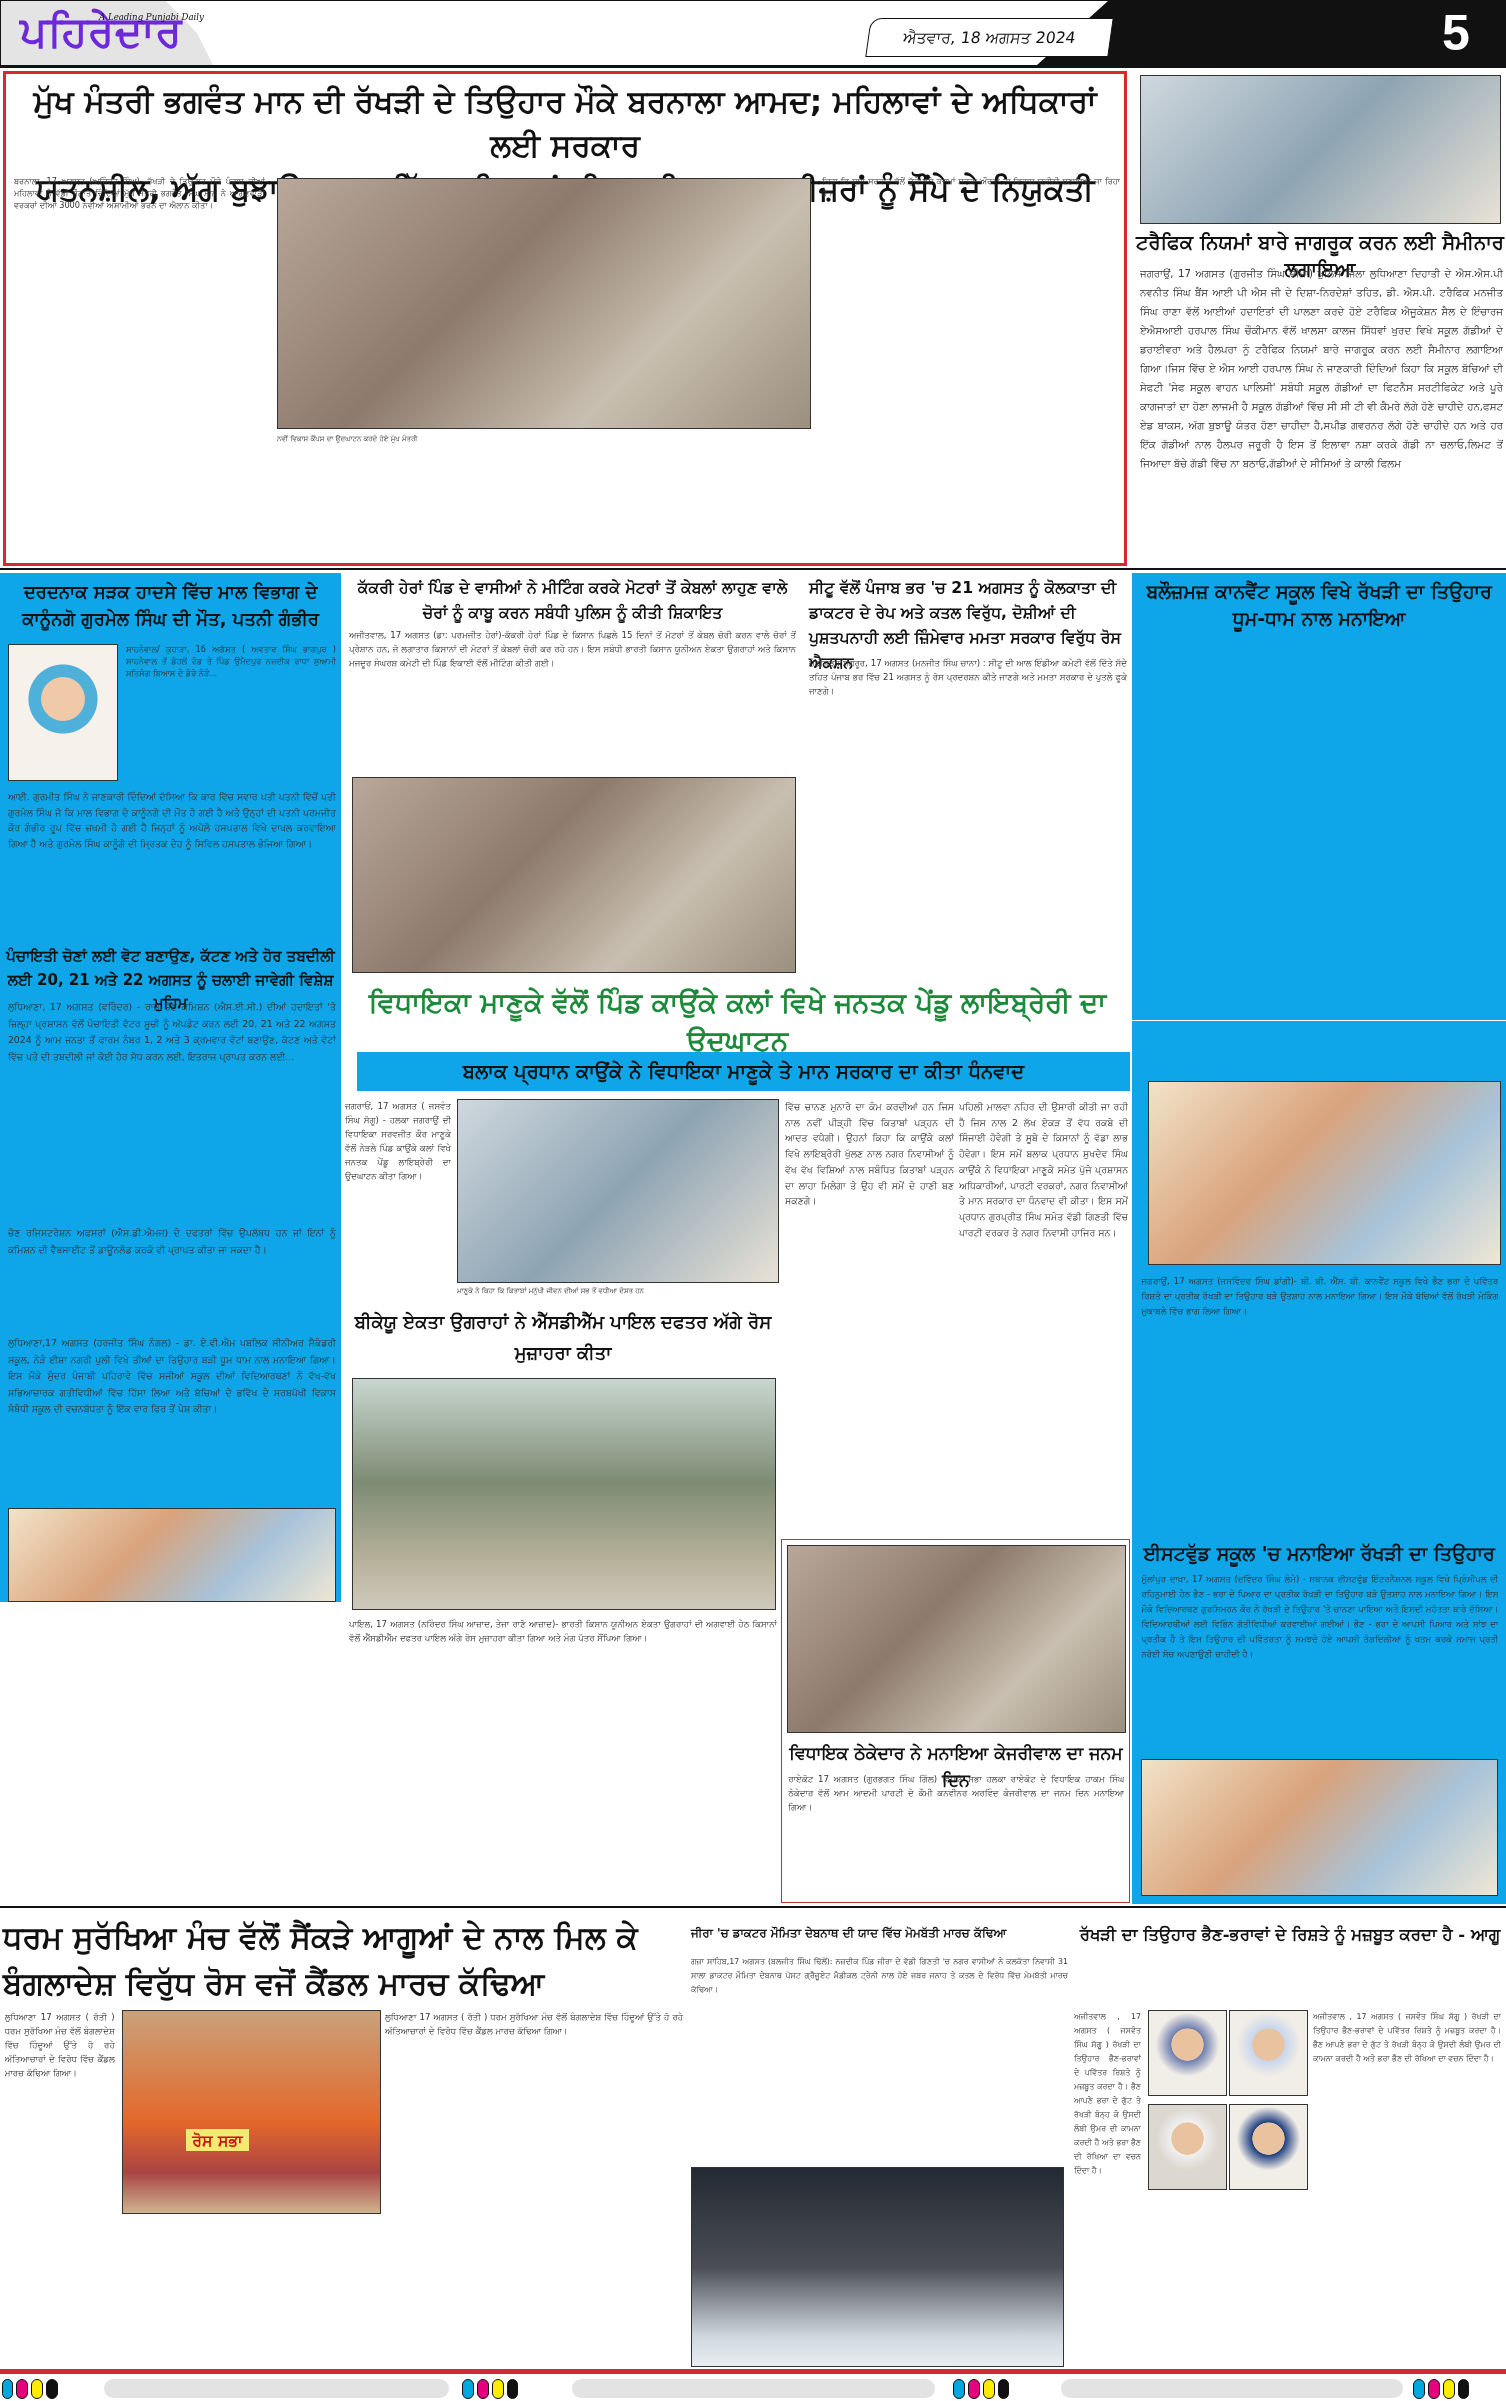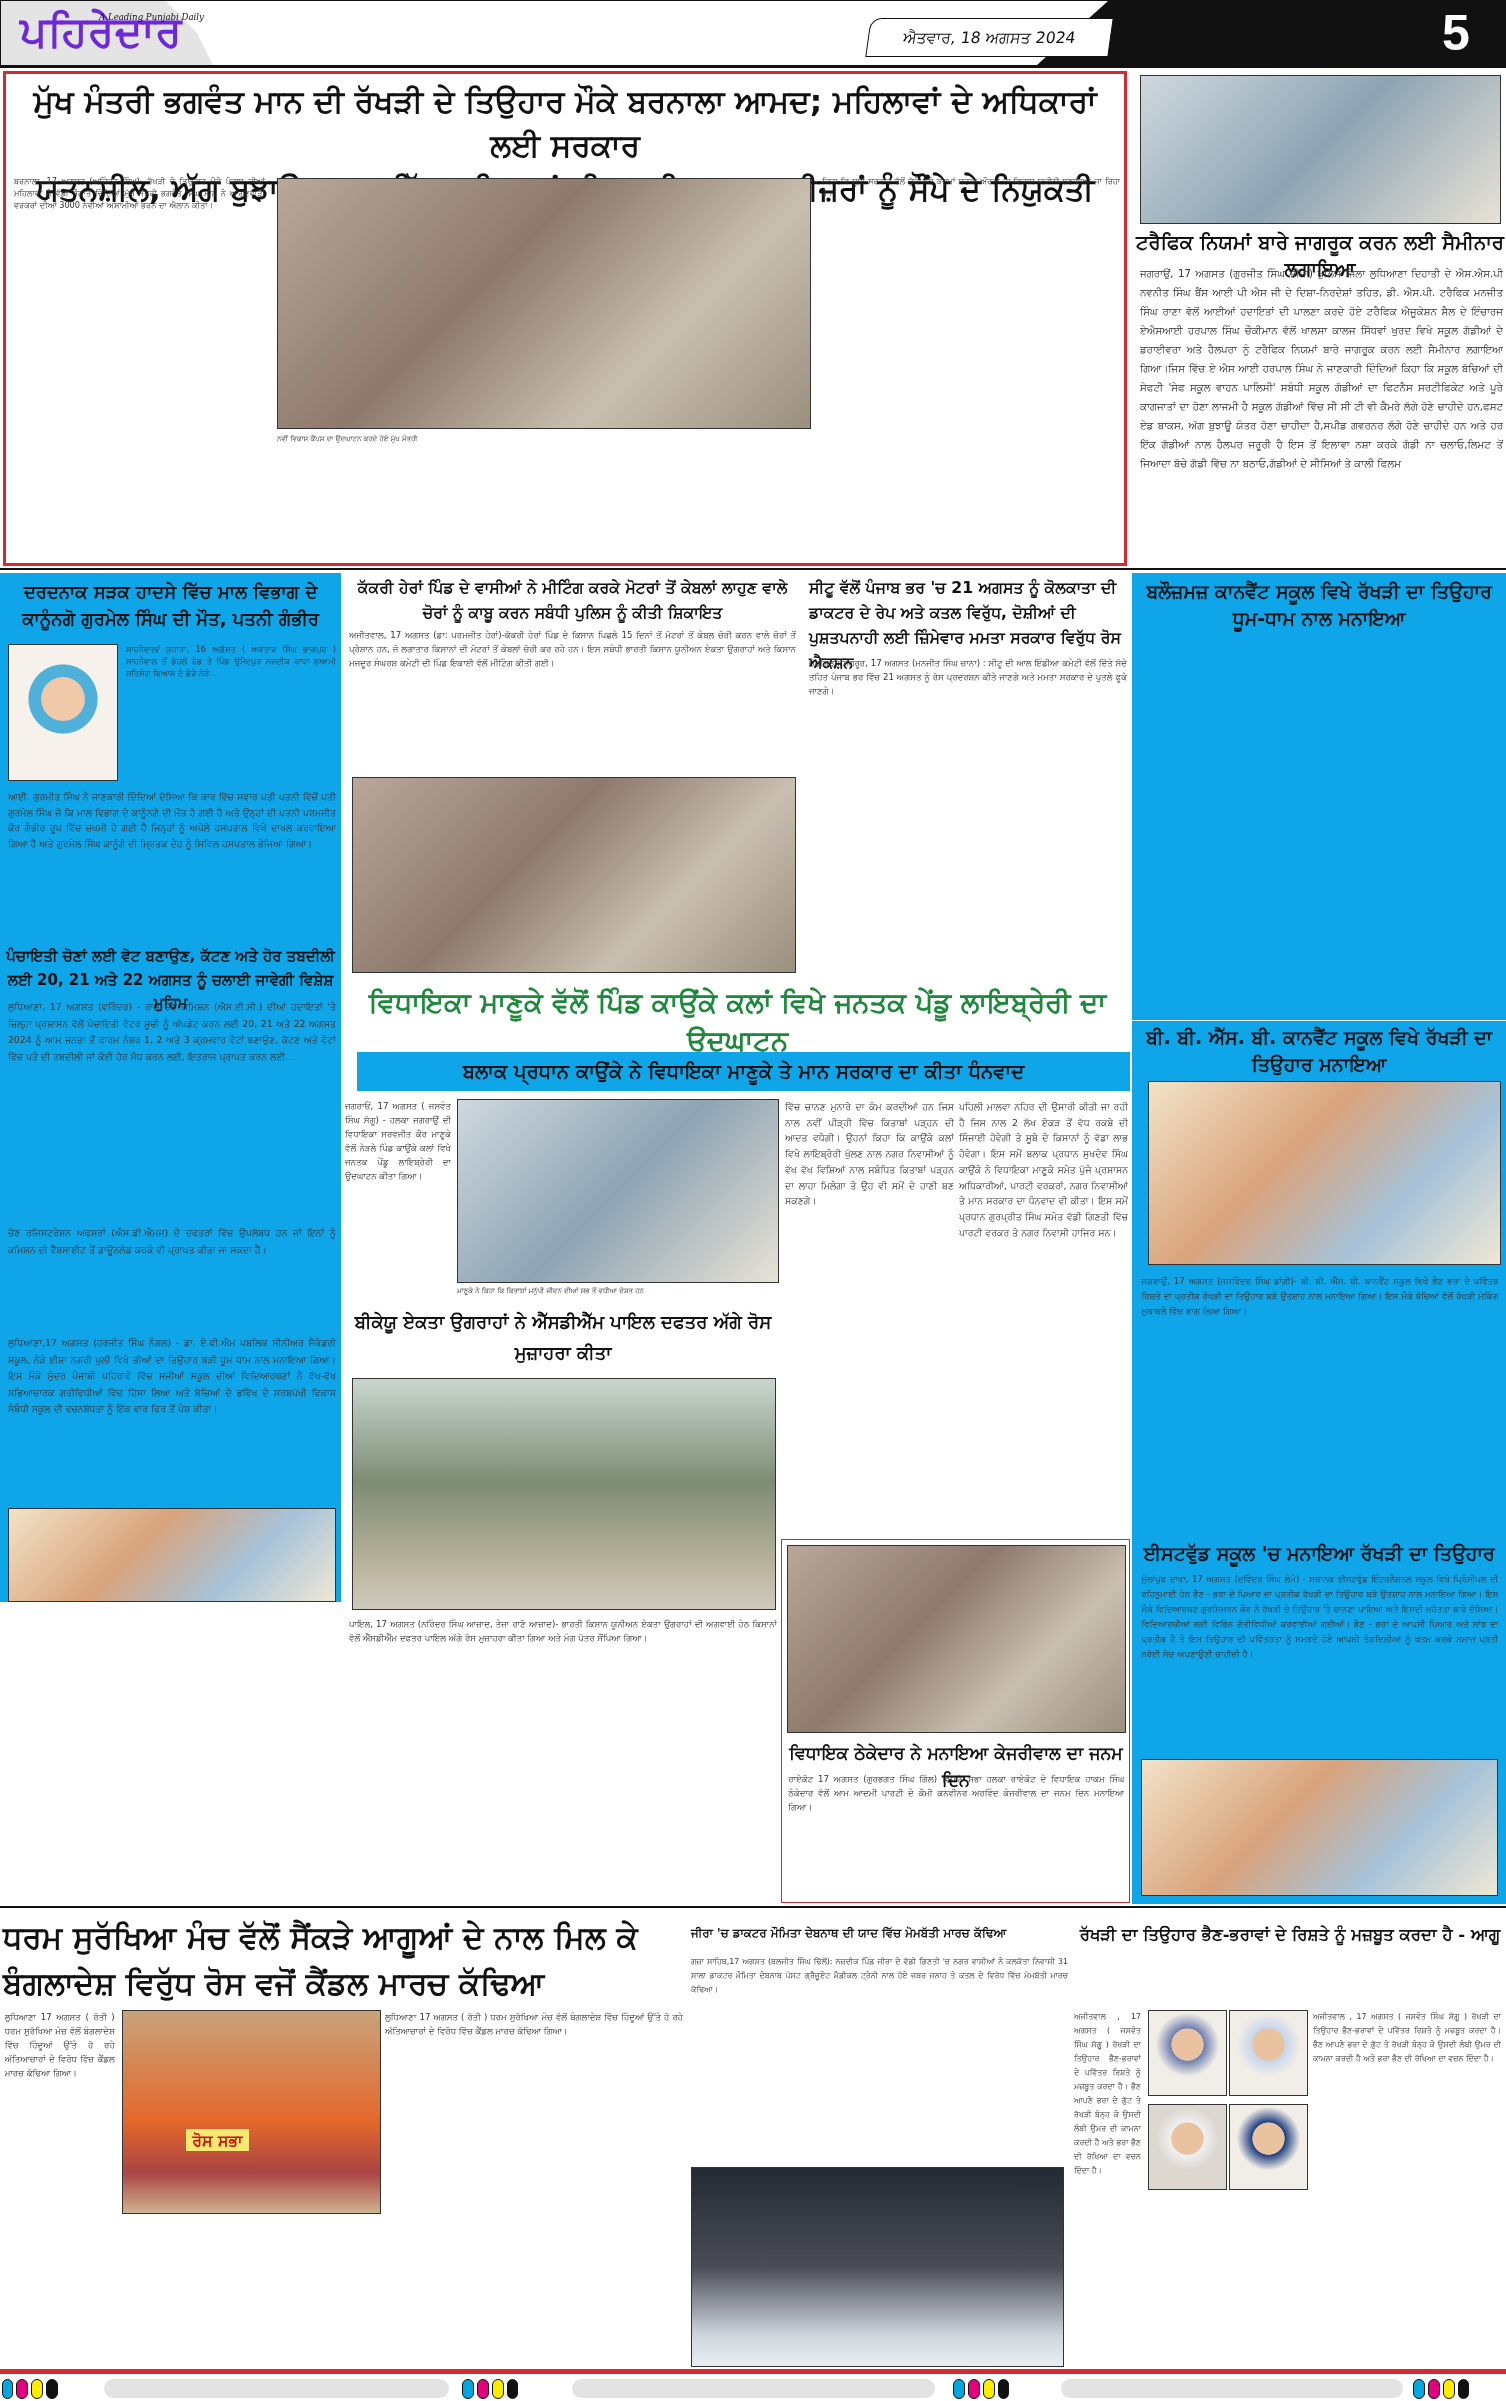--- a/index.html
+++ b/index.html
@@ -102,21 +102,20 @@
 <div class="abs photo street" style="left:352px;top:1378px;width:424px;height:232px"></div>
 <div class="abs txt" style="left:349px;top:1617px;width:428px;height:283px;font-size:8.6px;line-height:14px">ਪਾਇਲ, 17 ਅਗਸਤ (ਨਰਿੰਦਰ ਸਿੰਘ ਆਜ਼ਾਦ, ਤੇਜਾ ਰਾਣੋ ਆਜ਼ਾਦ)- ਭਾਰਤੀ ਕਿਸਾਨ ਯੂਨੀਅਨ ਏਕਤਾ ਉਗਰਾਹਾਂ ਦੀ ਅਗਵਾਈ ਹੇਠ ਕਿਸਾਨਾਂ ਵੱਲੋਂ ਐੱਸਡੀਐੱਮ ਦਫਤਰ ਪਾਇਲ ਅੱਗੇ ਰੋਸ ਮੁਜ਼ਾਹਰਾ ਕੀਤਾ ਗਿਆ ਅਤੇ ਮੰਗ ਪੱਤਰ ਸੌਂਪਿਆ ਗਿਆ।</div>
 
 <div class="abs" style="left:781px;top:1539px;width:349px;height:364px;border:0.8px solid #b33">
   <div class="abs photo" style="left:4.7px;top:4.7px;width:339px;height:188px"></div>
   <div class="abs head" style="left:0;top:200px;width:348px;font-size:17.3px;line-height:27px">ਵਿਧਾਇਕ ਠੇਕੇਦਾਰ ਨੇ ਮਨਾਇਆ ਕੇਜਰੀਵਾਲ ਦਾ ਜਨਮ ਦਿਨ</div>
   <div class="abs txt" style="left:6.3px;top:232px;width:336px;height:126px;font-size:8.6px;line-height:14px">ਰਾਏਕੋਟ 17 ਅਗਸਤ (ਗੁਰਭਗਤ ਸਿੰਘ ਗਿੱਲ) ਵਿਧਾਨ ਸਭਾ ਹਲਕਾ ਰਾਏਕੋਟ ਦੇ ਵਿਧਾਇਕ ਹਾਕਮ ਸਿੰਘ ਠੇਕੇਦਾਰ ਵੱਲੋਂ ਆਮ ਆਦਮੀ ਪਾਰਟੀ ਦੇ ਕੌਮੀ ਕਨਵੀਨਰ ਅਰਵਿੰਦ ਕੇਜਰੀਵਾਲ ਦਾ ਜਨਮ ਦਿਨ ਮਨਾਇਆ ਗਿਆ।</div>
 </div>
 
 <div class="abs cream" style="left:1132px;top:1021px;width:374px;height:502px">
-  <div class="abs head" style="left:3.1px;top:3.1px;width:368px;font-size:19px;line-height:27px">ਬੀ. ਬੀ. ਐੱਸ. ਬੀ. ਕਾਨਵੈਂਟ ਸਕੂਲ ਵਿਖੇ ਰੱਖੜੀ ਦਾ ਤਿਉਹਾਰ ਮਨਾਇਆ</div>
   <div class="abs photo kids" style="left:15.7px;top:60px;width:353px;height:184px"></div>
   <div class="abs txt" style="left:9.4px;top:253px;width:357px;height:236px;font-size:8.6px;line-height:15px">ਜਗਰਾਉਂ, 17 ਅਗਸਤ (ਜਸਵਿੰਦਰ ਸਿੰਘ ਡਾਂਗੀ)- ਬੀ. ਬੀ. ਐੱਸ. ਬੀ. ਕਾਨਵੈਂਟ ਸਕੂਲ ਵਿਖੇ ਭੈਣ ਭਰਾ ਦੇ ਪਵਿੱਤਰ ਰਿਸ਼ਤੇ ਦਾ ਪ੍ਰਤੀਕ ਰੱਖੜੀ ਦਾ ਤਿਉਹਾਰ ਬੜੇ ਉਤਸ਼ਾਹ ਨਾਲ ਮਨਾਇਆ ਗਿਆ। ਇਸ ਮੌਕੇ ਬੱਚਿਆਂ ਵੱਲੋਂ ਰੱਖੜੀ ਮੇਕਿੰਗ ਮੁਕਾਬਲੇ ਵਿੱਚ ਭਾਗ ਲਿਆ ਗਿਆ।</div>
 </div>
 
 <div class="abs cream" style="left:1132px;top:1523px;width:374px;height:381px">
   <div class="abs head" style="left:3.1px;top:17.3px;width:368px;font-size:19px;line-height:27px">ਈਸਟਵੁੱਡ ਸਕੂਲ 'ਚ ਮਨਾਇਆ ਰੱਖੜੀ ਦਾ ਤਿਉਹਾਰ</div>
   <div class="abs txt" style="left:9.4px;top:49px;width:357px;height:177px;font-size:8.6px;line-height:15px">ਮੁੱਲਾਂਪੁਰ ਦਾਖਾ, 17 ਅਗਸਤ (ਦਵਿੰਦਰ ਸਿੰਘ ਲੰਮੇ) - ਸਥਾਨਕ ਈਸਟਵੁੱਡ ਇੰਟਰਨੈਸ਼ਨਲ ਸਕੂਲ ਵਿਖੇ ਪ੍ਰਿੰਸੀਪਲ ਦੀ ਰਹਿਨੁਮਾਈ ਹੇਠ ਭੈਣ - ਭਰਾ ਦੇ ਪਿਆਰ ਦਾ ਪ੍ਰਤੀਕ ਰੱਖੜੀ ਦਾ ਤਿਉਹਾਰ ਬੜੇ ਉਤਸ਼ਾਹ ਨਾਲ ਮਨਾਇਆ ਗਿਆ। ਇਸ ਮੌਕੇ ਵਿਦਿਆਰਥਣ ਗੁਰਸਿਮਰਨ ਕੌਰ ਨੇ ਰੱਖੜੀ ਦੇ ਤਿਉਹਾਰ 'ਤੇ ਚਾਨਣਾ ਪਾਇਆ ਅਤੇ ਇਸਦੀ ਮਹੱਤਤਾ ਬਾਰੇ ਦੱਸਿਆ। ਵਿਦਿਆਰਥੀਆਂ ਲਈ ਵਿਭਿੰਨ ਗੱਤੀਵਿਧੀਆਂ ਕਰਵਾਈਆਂ ਗਈਆਂ। ਭੈਣ - ਭਰਾ ਦੇ ਆਪਸੀ ਪਿਆਰ ਅਤੇ ਸਾਂਝ ਦਾ ਪ੍ਰਤੀਕ ਹੈ ਤੇ ਇਸ ਤਿਉਹਾਰ ਦੀ ਪਵਿੱਤਰਤਾ ਨੂੰ ਸਮਝਦੇ ਹੋਏ ਆਪਸੀ ਤੰਗਦਿਲੀਆਂ ਨੂੰ ਖਤਮ ਕਰਕੇ ਸਮਾਜ ਪ੍ਰਤੀ ਨਰੋਈ ਸੋਚ ਅਪਣਾਉਣੀ ਚਾਹੀਦੀ ਹੈ।</div>
   <div class="abs photo kids" style="left:9.4px;top:236px;width:357px;height:137px"></div>
 </div>
 

